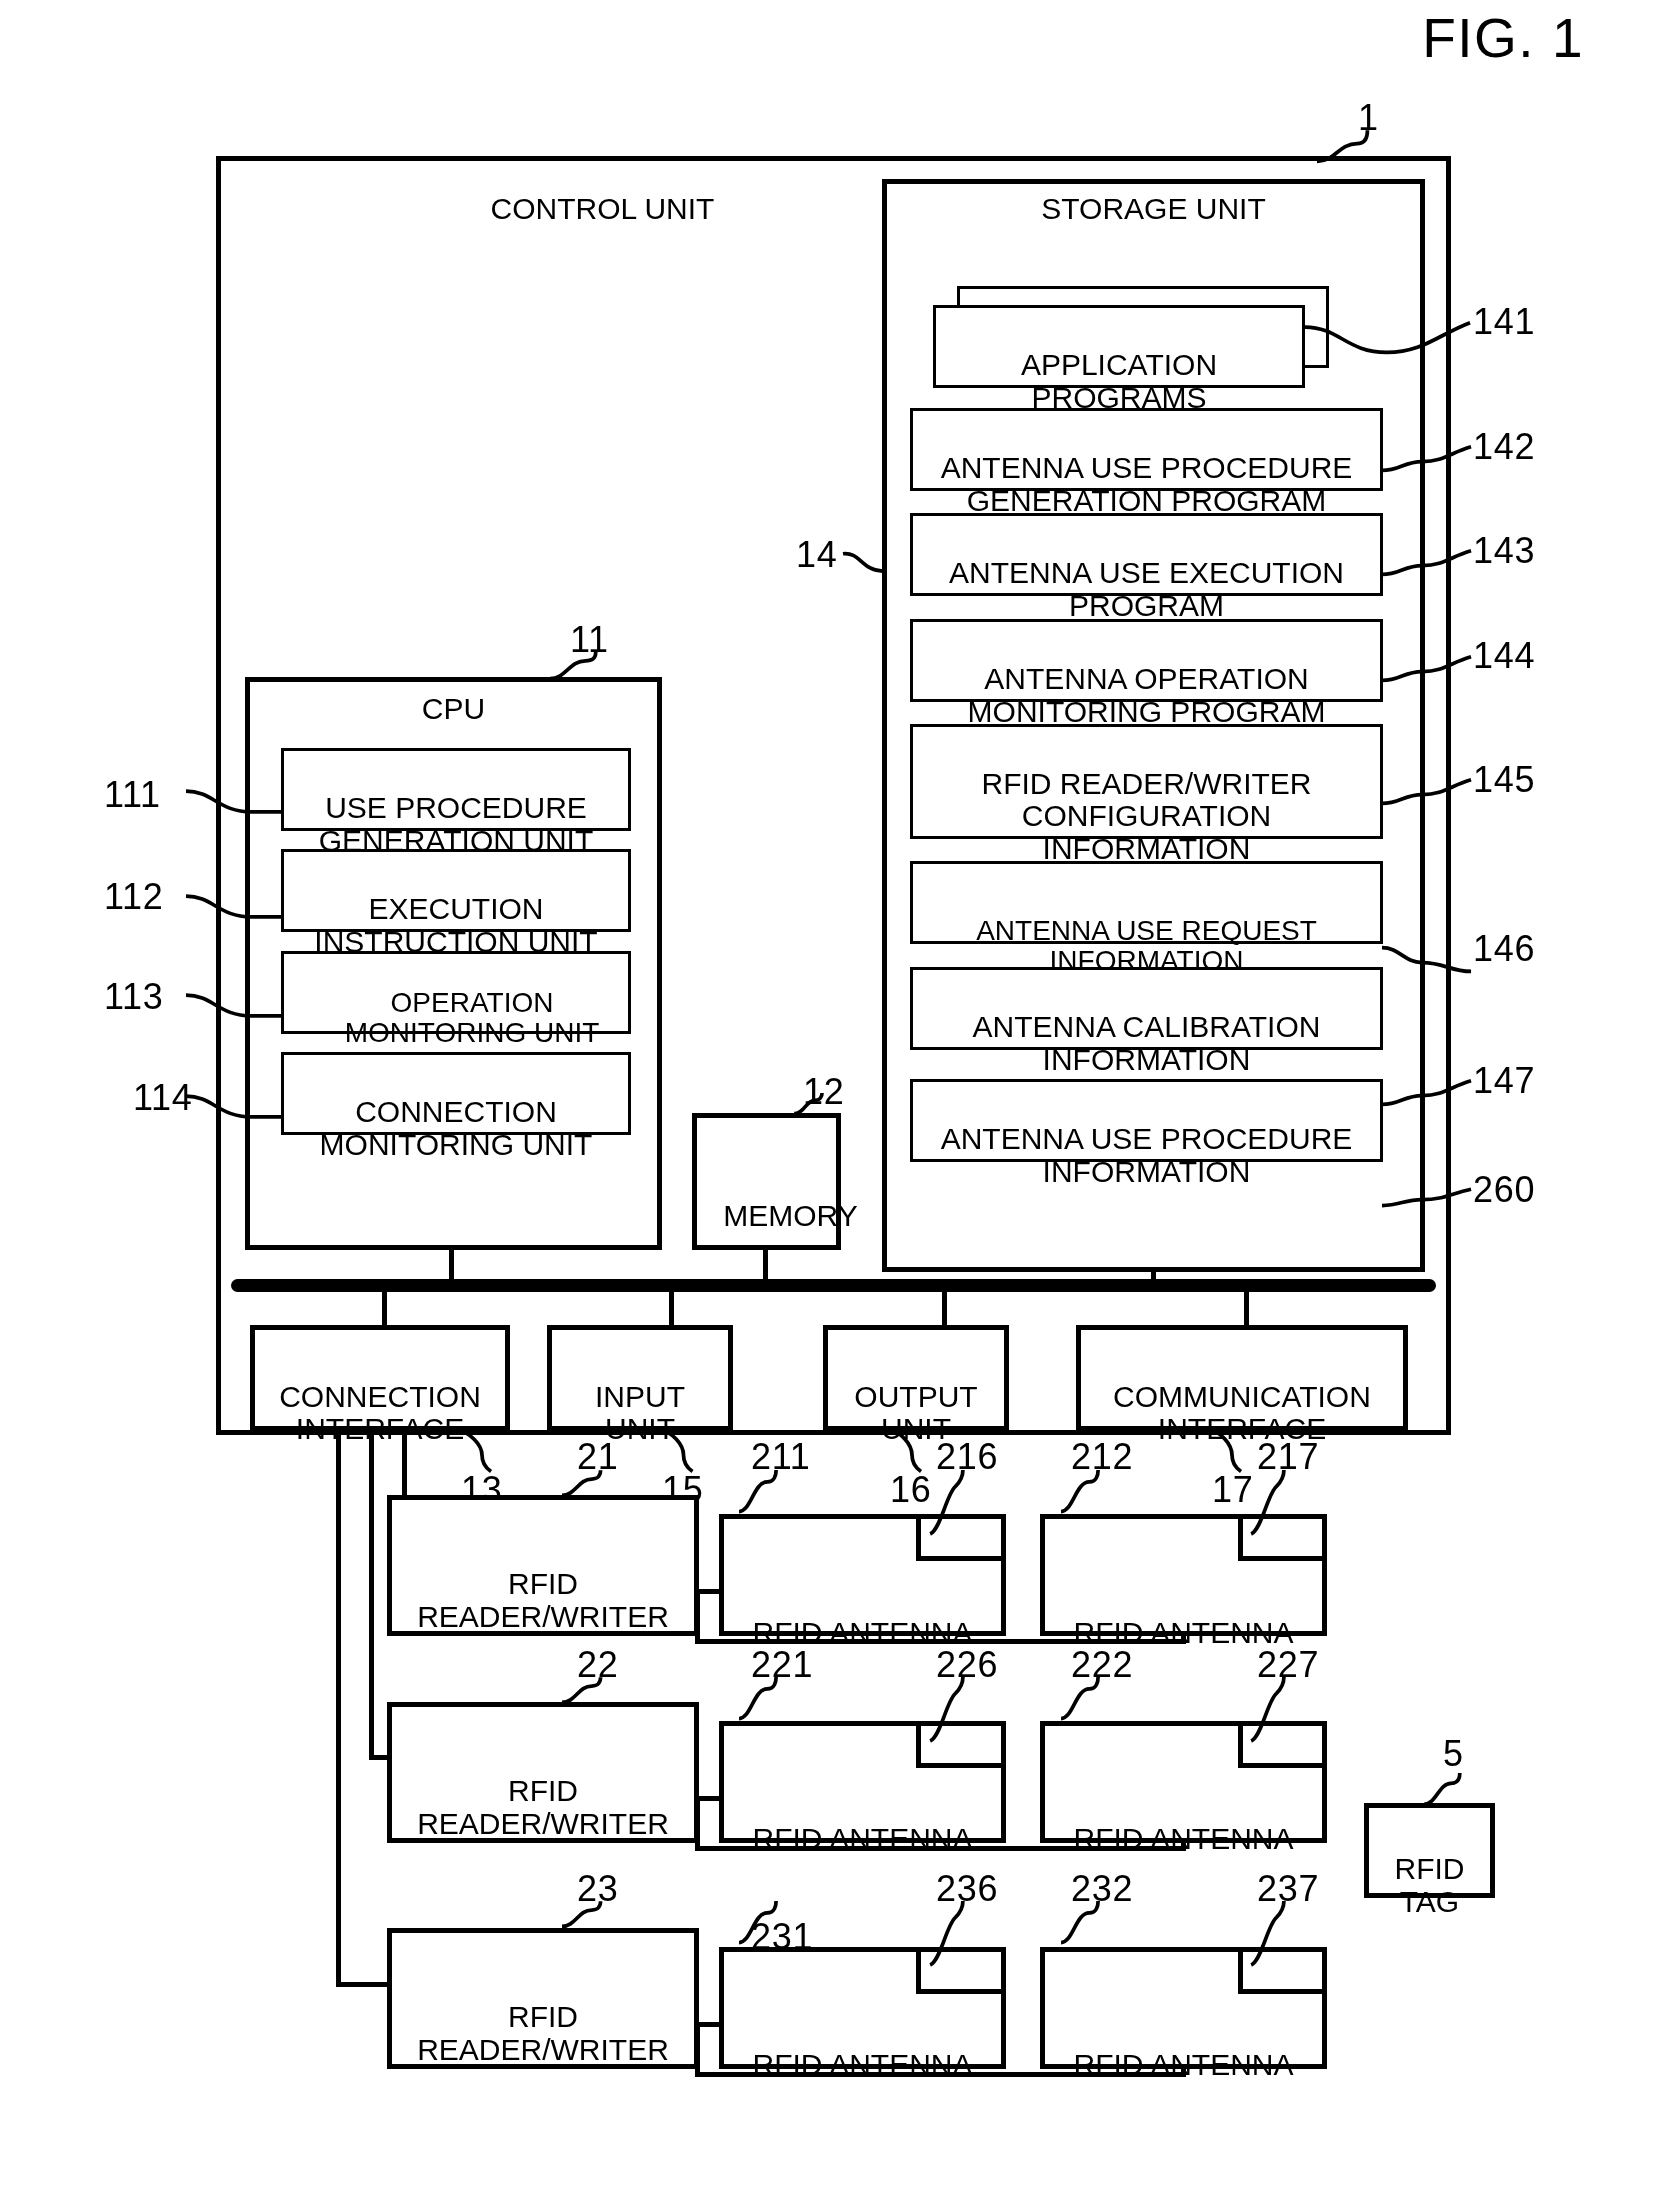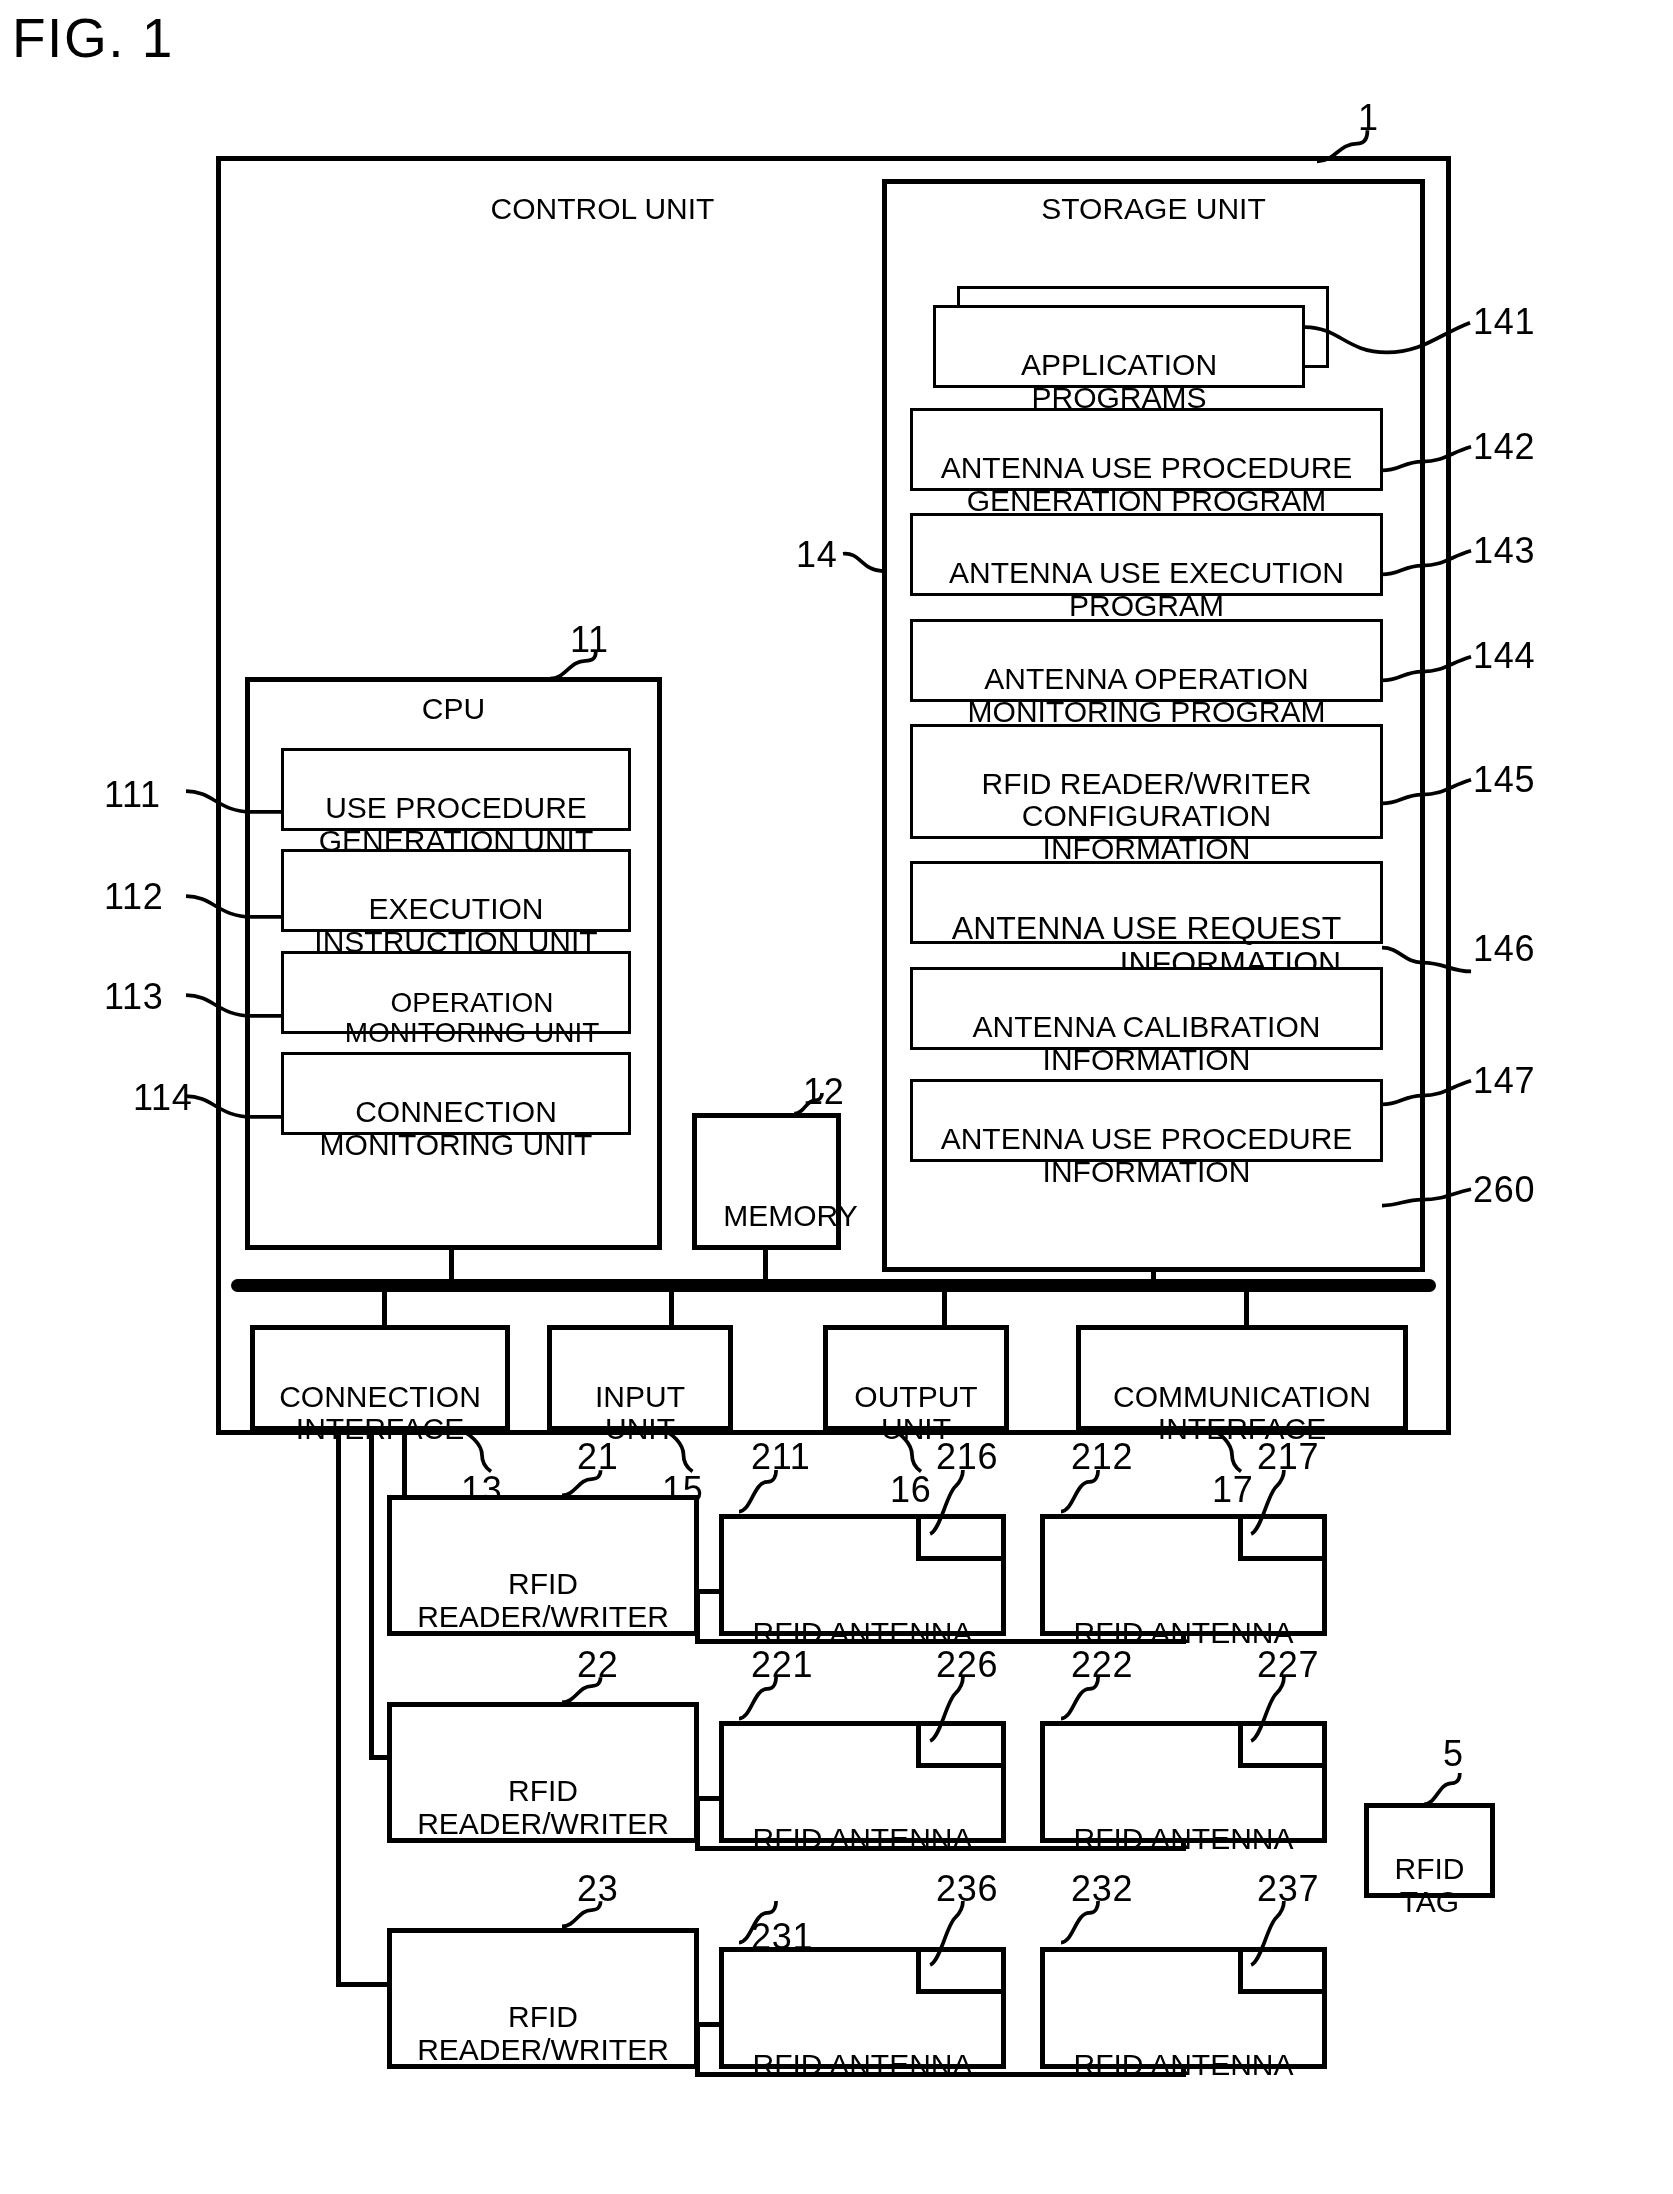--- a/index.html
+++ b/index.html
@@ -1,20 +1,20 @@
 <!DOCTYPE html>
 <html style="font-size:12px"><head>
 <meta charset="utf-8">
 <style>
   html,body{margin:0;padding:0;background:#fff;}
   body{width:1674px;height:2194px;position:relative;
        font-family:"Liberation Sans","DejaVu Sans",sans-serif;color:#000;}
   #root{position:absolute;left:0;top:0;width:1674px;height:2194px;}
 
-  .fig-title{position:absolute;left:12px;top:6px;width:1584px;text-align:left;
+  .fig-title{position:absolute;left:0;top:6px;width:1584px;text-align:right;
              font-size:55px;letter-spacing:1.5px;}
 
   
   .box{position:absolute;border:4.5px solid #000;box-sizing:border-box;background:#fff;}
   .box.thin{border-width:3.7px;}
   .box.thick{border-width:5.2px;}
 
   .lbl{position:absolute;display:flex;align-items:center;justify-content:center;
        text-align:center;line-height:1.08;box-sizing:border-box;margin-top:35px;}
 
@@ -86,21 +86,21 @@
   <div class="box thin" style="left:910px;top:724px;width:473px;height:115px;"></div>
   <div class="lbl" style="left:910px;top:724px;width:473px;height:115px;font-size:30px;white-space:pre-line;">RFID READER/WRITER
 CONFIGURATION
 INFORMATION</div>
   <div class="ref" style="left:1473px;top:759px;">145</div>
   <svg class="lead" style="left:1382px;top:778px;width:92px;height:42px;" viewBox="0 0 124 56" width="92" height="42">
     <path d="M0,34 C24,34 30,22 54,22 C84,22 92,10 120,2"></path>
   </svg>
 
   <div class="box thin" style="left:910px;top:861px;width:473px;height:83px;"></div>
-  <div class="lbl" style="left:910px;top:861px;width:473px;height:100px;font-size:32px;white-space:pre-line;text-align:right;">ANTENNA USE REQUEST
+  <div class="lbl" style="left:910px;top:861px;width:473px;height:100px;font-size:28px;white-space:pre-line;">ANTENNA USE REQUEST
 INFORMATION</div>
   <div class="ref" style="left:1473px;top:928px;">146</div>
   <svg class="lead" style="left:1382px;top:946px;width:92px;height:42px;" viewBox="0 0 124 56" width="92" height="42">
     <path d="M0,2 C24,2 30,22 54,22 C84,22 92,34 120,34"></path>
   </svg>
 
   <div class="box thin" style="left:910px;top:967px;width:473px;height:83px;"></div>
   <div class="lbl" style="left:910px;top:967px;width:473px;height:83px;font-size:30px;white-space:pre-line;">ANTENNA CALIBRATION
 INFORMATION</div>
   <div class="ref" style="left:1473px;top:1060px;">147</div>

